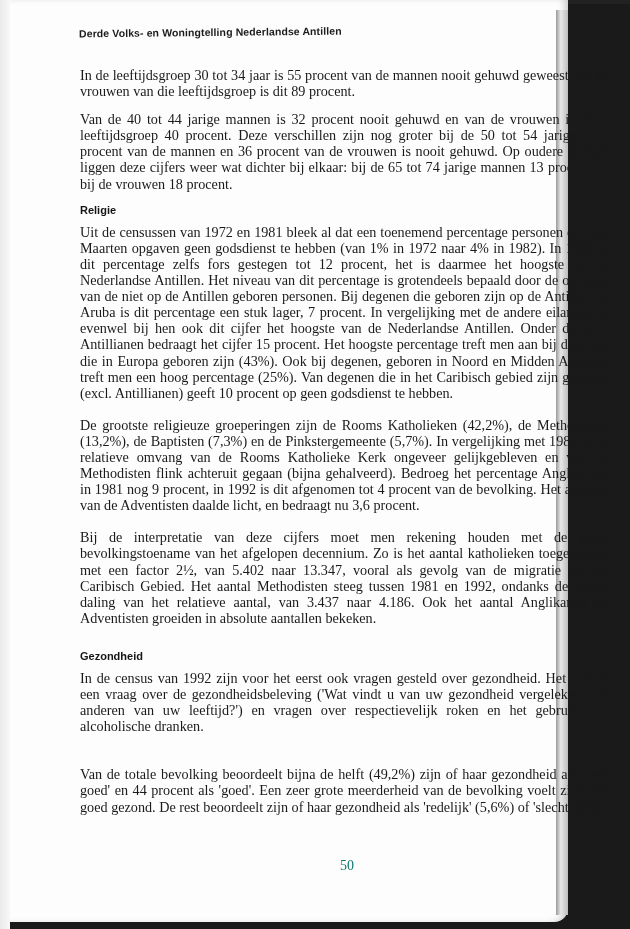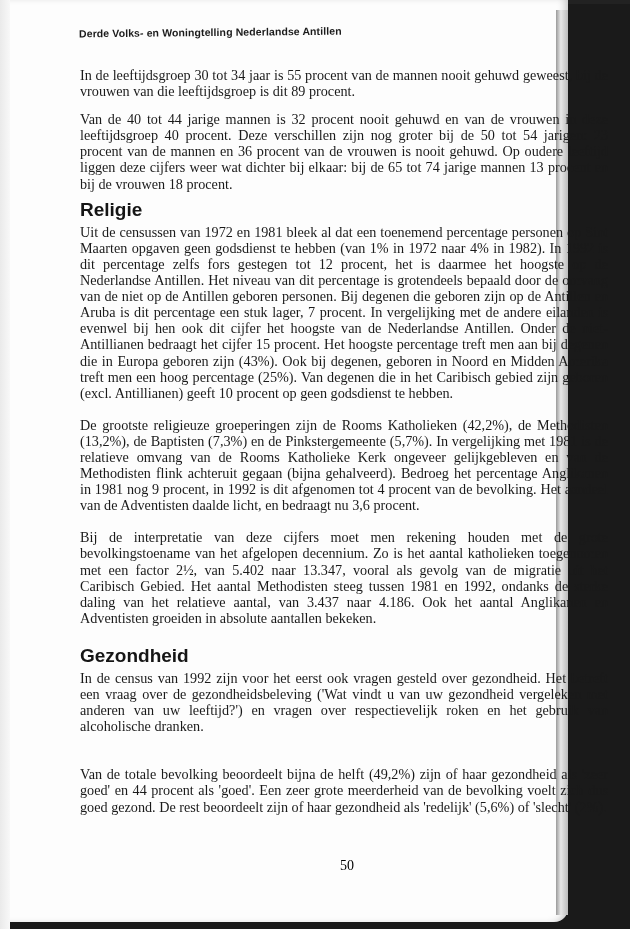--- a/index.html
+++ b/index.html
@@ -38,28 +38,28 @@
       position: absolute; left: 80px; top: 67px; width: 528px;
       font-family: "Liberation Serif", serif;
       font-size: 14.2px; line-height: 16.1px; color: #1a1a1a;
       text-align: justify;
     }
     .content p { margin: 0; }
     .content p + p { margin-top: 12px; }
     .gap { height: 16px; }
     .heading {
       font-family: "Liberation Sans", sans-serif;
-      font-weight: bold; font-size: 19px; color: #151515;
+      font-weight: bold; font-size: 11px; color: #151515;
       margin: 8px 0 6px 0;
       text-align: left;
     }
     .page-number {
       position: absolute; left: 340px; top: 858px;
       font-family: "Liberation Serif", serif;
-      font-size: 14px; color: #000000;
+      font-size: 14px; color: #0f766e;
     }
   </style>
 </head>
 <body>
 
 <div class="top-bar"></div>
 <div class="page">
   <div class="left-edge"></div>
   <div class="page-edge"></div>
 

